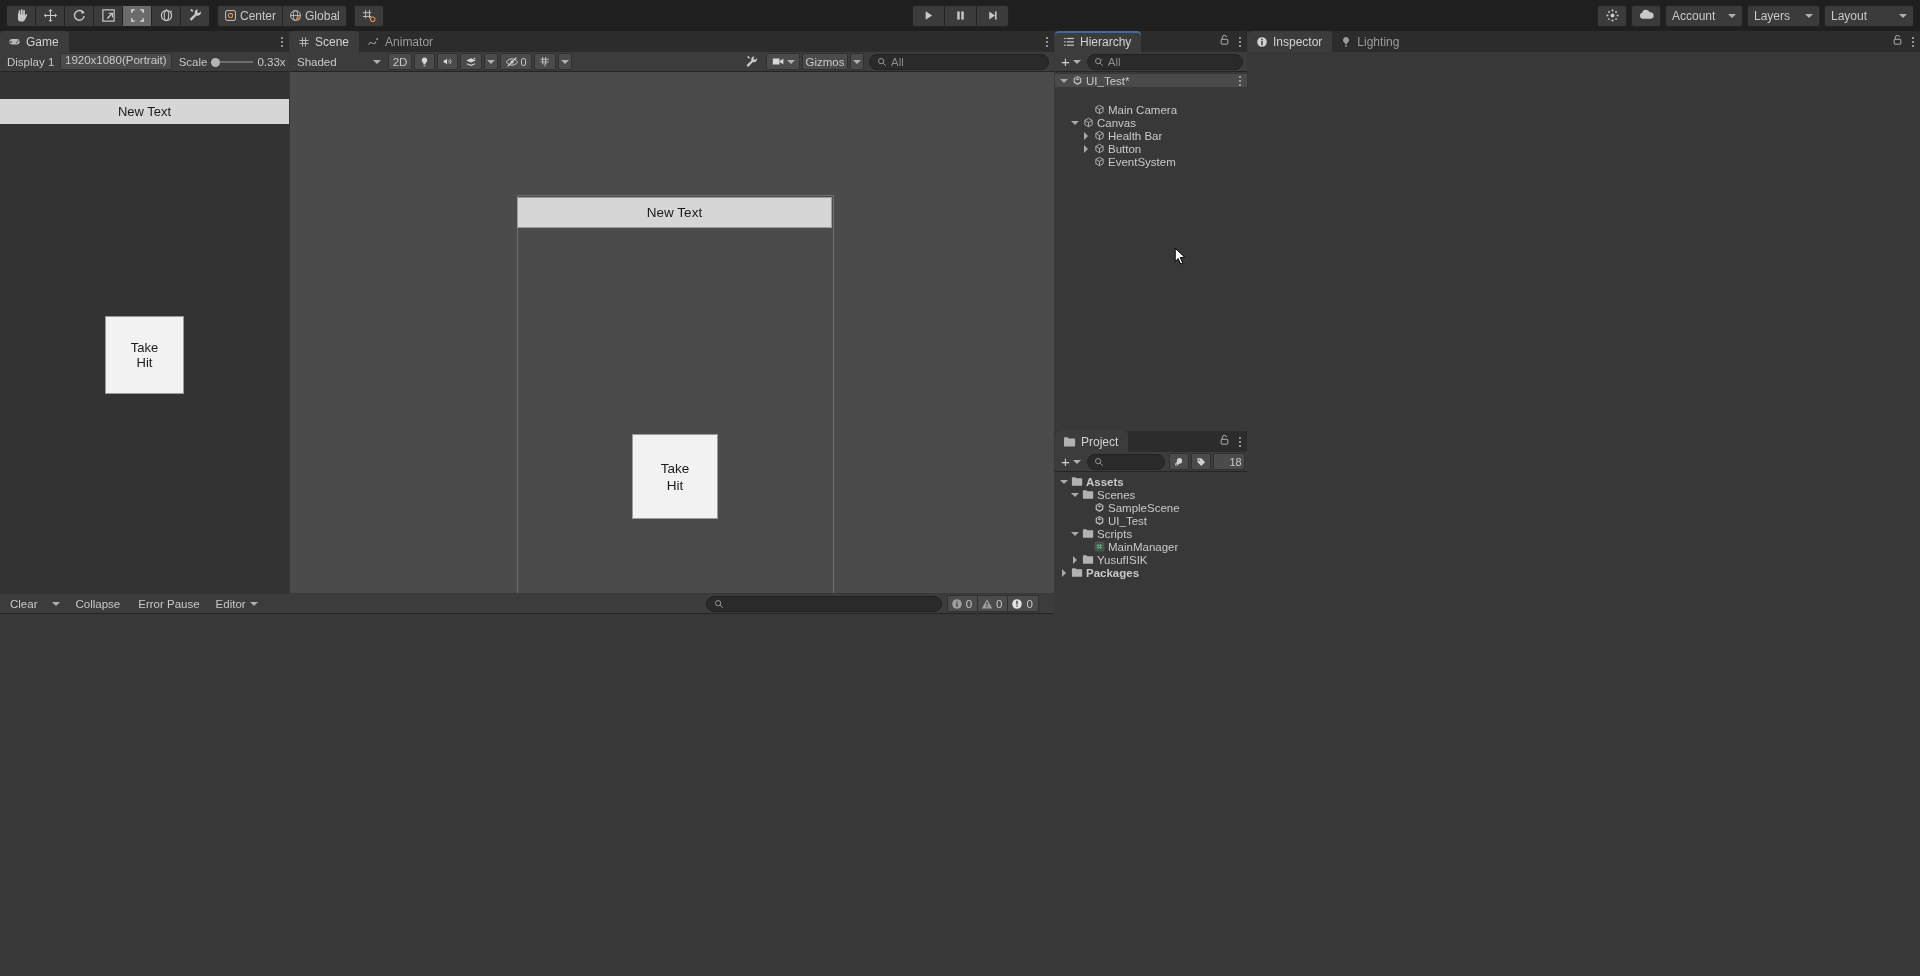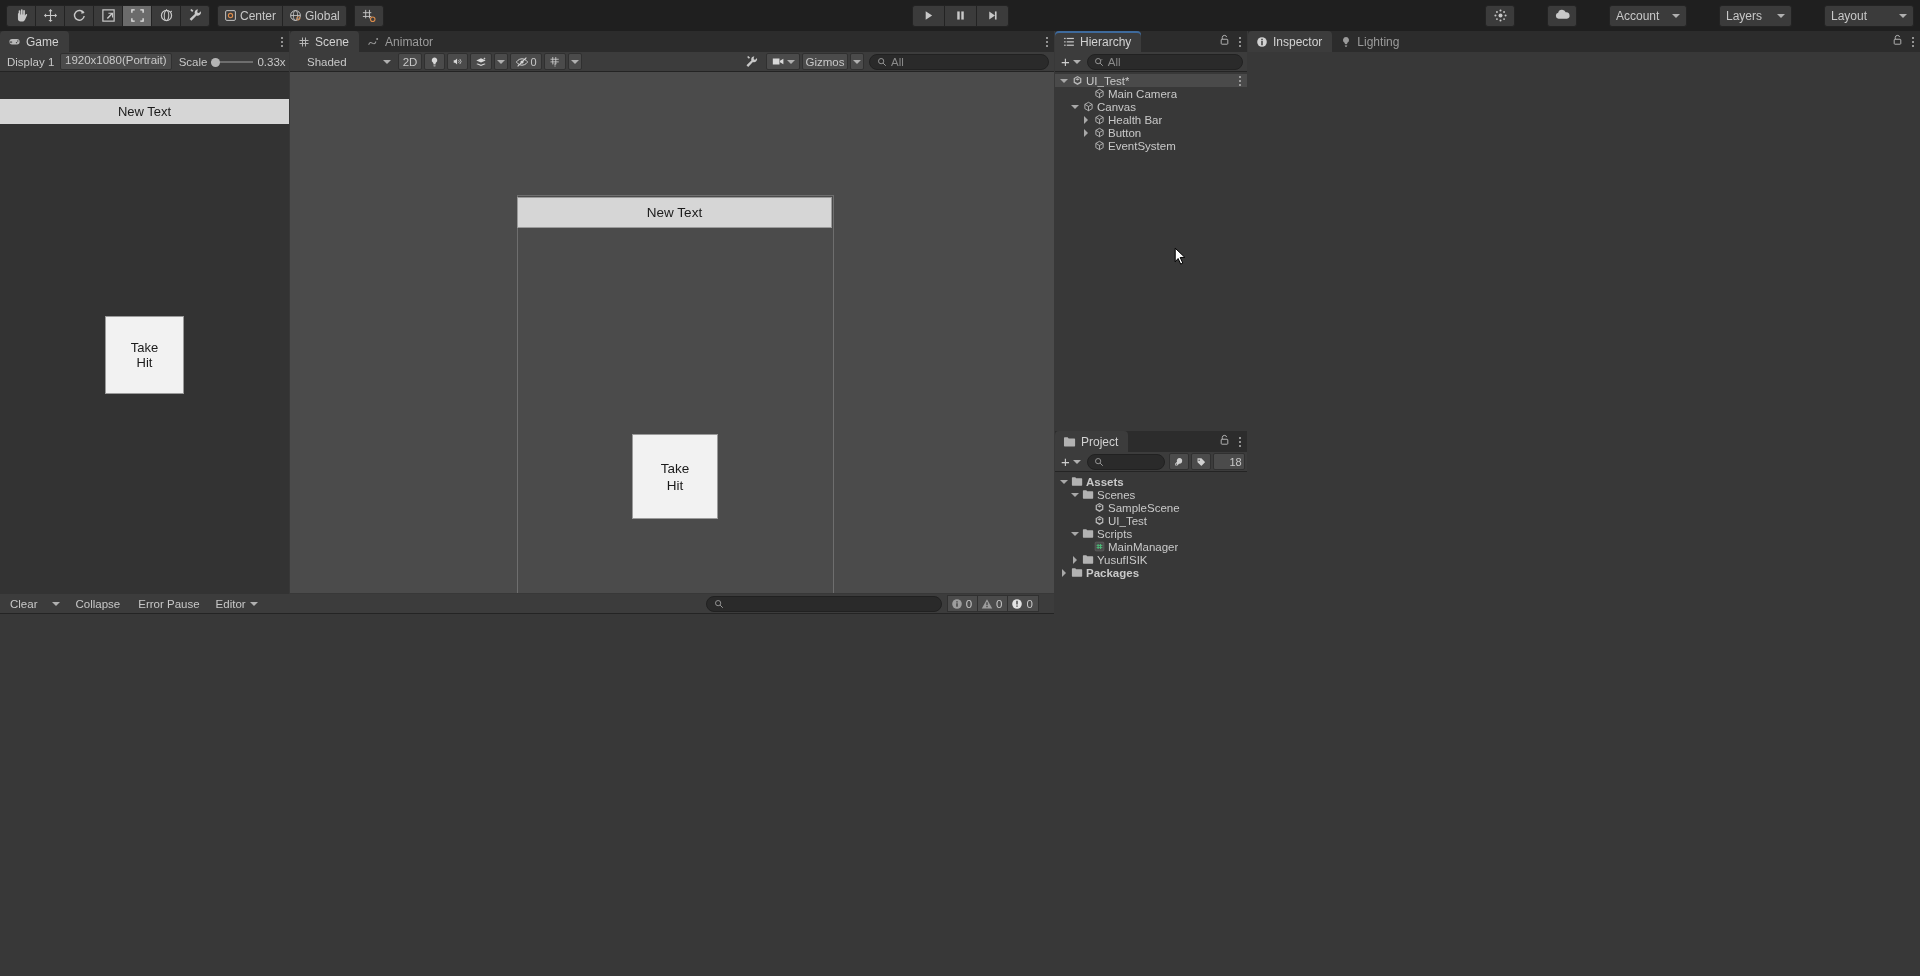--- a/index.html
+++ b/index.html
@@ -44,21 +44,21 @@
     margin-right: -1px;
   }
   .pbtn:first-child { border-radius: 3px 0 0 3px; }
   .pbtn:last-child { border-radius: 0 3px 3px 0; }
   .tb-right {
     position: absolute; right: 6px; display: flex; align-items: center; gap: 4px;
   }
   .rbtn {
     height: 22px; background: #3b3b3b; border: 1px solid #232323; border-radius: 3px;
     display: flex; align-items: center; padding: 0 6px; gap: 5px;
-    color: #c8c8c8; font-size: 12px; cursor: pointer; margin-left: 28px;
+    color: #c8c8c8; font-size: 12px; cursor: pointer;
   }
   .rbtn.iconly { width: 30px; justify-content: center; padding: 0; }
   .rbtn.w-acct { width: 78px; }
   .rbtn.w-layers { width: 73px; }
   .rbtn.w-layout { width: 90px; }
   .rbtn .lbl { flex: 1; }
   .caret { width: 0; height: 0; border-left: 4px solid transparent; border-right: 4px solid transparent; border-top: 4px solid #b0b0b0; }
 
   
   .panel { position: absolute; background: #383838; }
@@ -384,21 +384,21 @@
       </div>
       <div class="tabbar-right">
         <div class="kebab">
             <i></i>
             <i></i>
             <i></i>
           </div>
       </div>
     </div>
     <div class="subbar">
-      <div class="sbtn plain" style="width:94px;margin-left:10px;">
+      <div class="sbtn plain" style="width:94px;">
         <span style="flex:1">Shaded</span>
         <span class="caret"></span>
       </div>
       <div class="sbtn" style="width:24px;justify-content:center;">
         <span>2D</span>
       </div>
       <div class="sbtn" style="width:21px;justify-content:center;">
         <svg width="12" height="12" viewBox="0 0 16 16">
             <path fill="#d8d8d8" d="M8 1.5a4 4 0 0 0-2.3 7.3c.5.4.8 1 .8 1.6v.4h3v-.4c0-.6.3-1.2.8-1.6A4 4 0 0 0 8 1.5z"></path>
             <rect x="6.4" y="11.8" width="3.2" height="1" fill="#d8d8d8"></rect>
@@ -582,21 +582,21 @@
               <path fill="#b9b9b9" d="M8 4.6l3 1.7-3 1.8-3-1.8z"></path>
             </svg>
           </span>
           <span class="nm">UI_Test*</span>
           <div class="kebab" style="margin-left: auto;">
             <i></i>
             <i></i>
             <i></i>
           </div>
         </div>
-        <div class="trow" style="padding-left: 26px;">
+        <div class="trow" style="padding-left: 26px; margin-top: 16px;">
           <span class="twist none"></span>
           <span class="ico">
             <svg width="11" height="11" viewBox="0 0 16 16">
               <path fill="none" stroke="#c2c2c2" stroke-width="1.2" d="M8 1.9l5.3 3v6.2L8 14.1l-5.3-3V4.9zM8 8l5.3-3.1M8 8l-5.3-3.1M8 8v6.1"></path>
             </svg>
           </span>
           <span class="nm">Main Camera</span>
         </div>
         <div class="trow" style="padding-left: 15px;">
           <span class="twist open">

